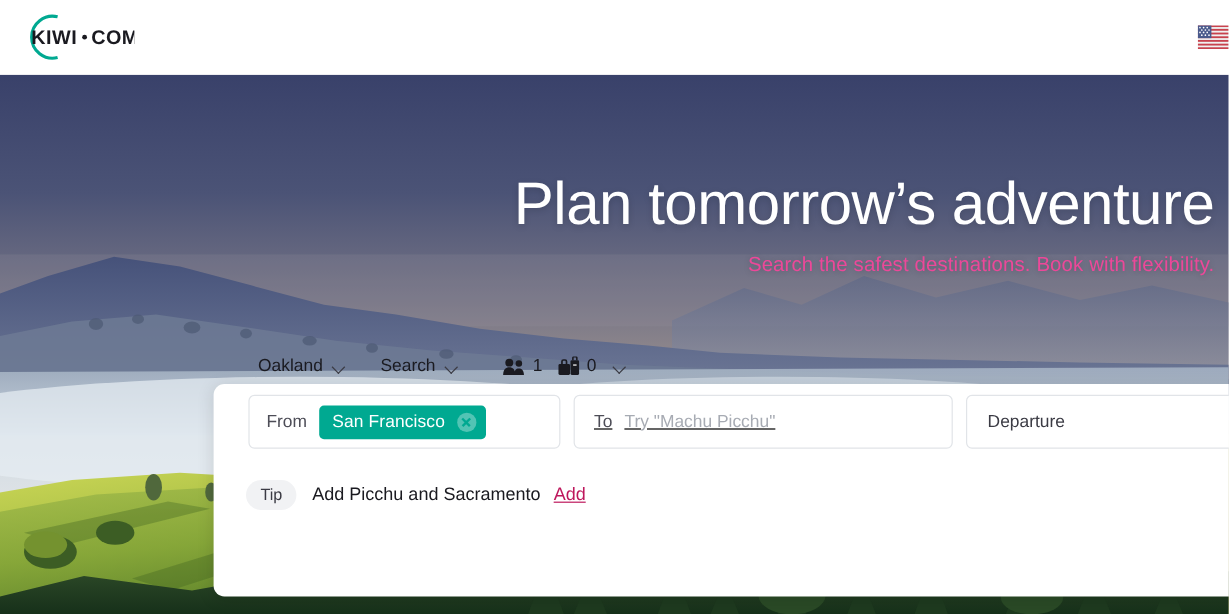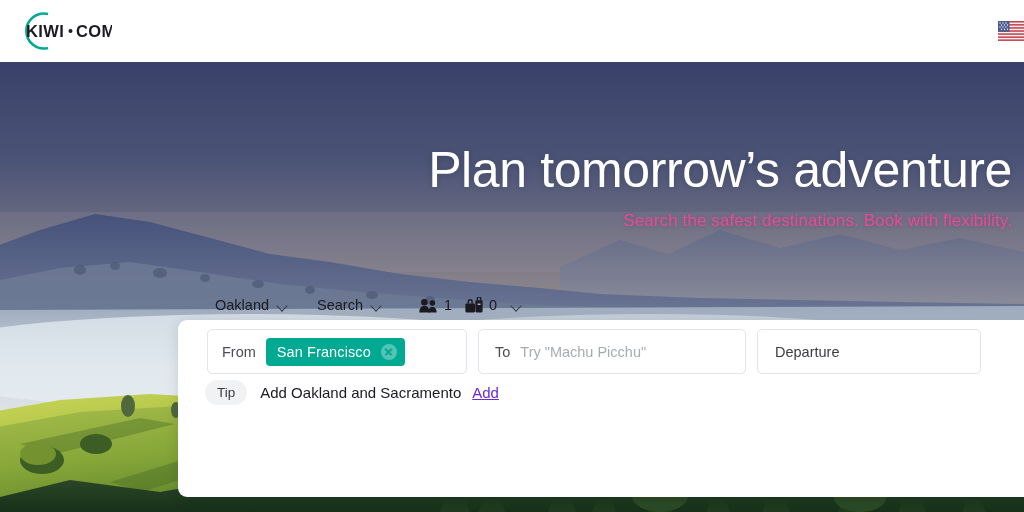--- a/index.html
+++ b/index.html
@@ -186,21 +186,21 @@
     height: 45px;
     background: #ffffff;
     border: 1px solid #e1e4e8;
     border-radius: 5px;
     display: flex;
     align-items: center;
     padding: 0 10px;
     cursor: text;
   }
   #field-from { width: 260px; margin-right: 11px; padding-left: 14px; }
-  #field-to { width: 268px; margin-right: 11px; padding-left: 16px; }
+  #field-to { width: 316px; margin-right: 11px; padding-left: 16px; text-decoration: underline; }
   #field-departure { width: 224px; padding-left: 17px; }
 
   .field-label {
     font-size: 14.5px;
     color: #4d4d57;
     margin-right: 10px;
     white-space: nowrap;
   }
   .field-placeholder {
     font-size: 14.5px;
@@ -267,21 +267,21 @@
     margin-right: 13px;
   }
   #tip-text {
     font-size: 15px;
     color: #1a1a20;
     margin-right: 11px;
     white-space: nowrap;
   }
   #tip-add {
     font-size: 15px;
-    color: #6d28d9;
+    color: #be185d;
     text-decoration: underline;
     cursor: pointer;
   }
 </style>
 </head>
 <body>
 
 <div id="page">
 
   <div id="header">
@@ -506,20 +506,20 @@
       <div class="field" id="field-to">
         <span class="field-label">To</span>
         <span class="field-placeholder">Try "Machu Picchu"</span>
       </div>
 
       <div class="field" id="field-departure">
         <span class="field-plain">Departure</span>
       </div>
     </div>
 
-    <div id="tip-row" style="top:318px;">
+    <div id="tip-row" style="top:338px;">
       <span id="tip-badge">Tip</span>
-      <span id="tip-text">Add Oakland and Sacramento</span>
+      <span id="tip-text">Add Picchu and Sacramento</span>
       <span id="tip-add">Add</span>
     </div>
 
   </div>
 </div>
 
 </body></html>

